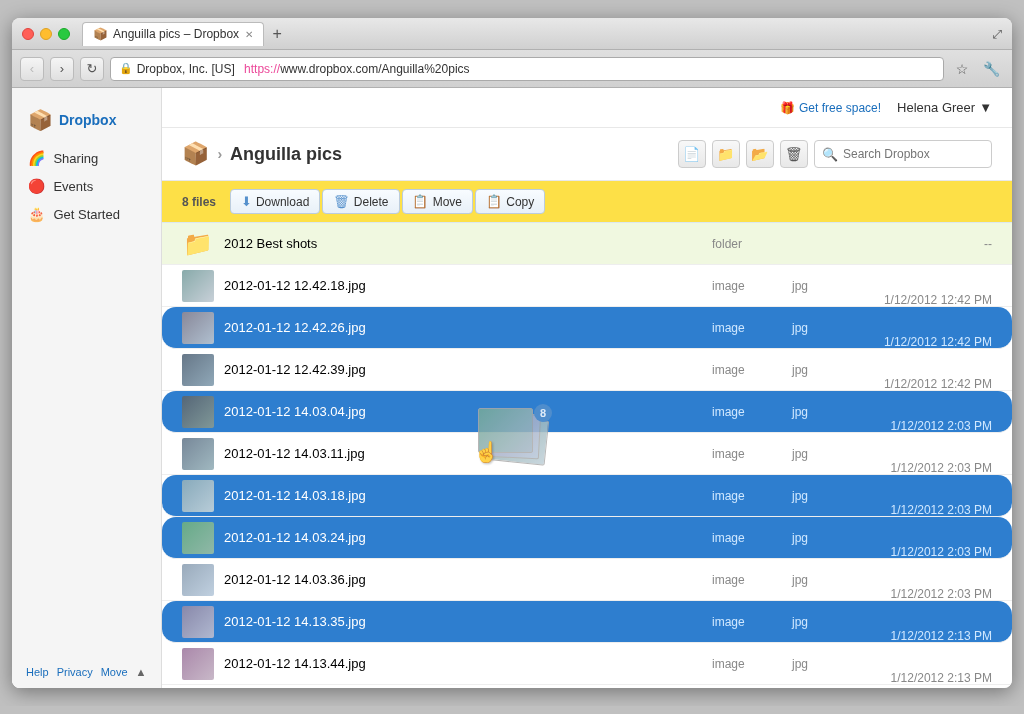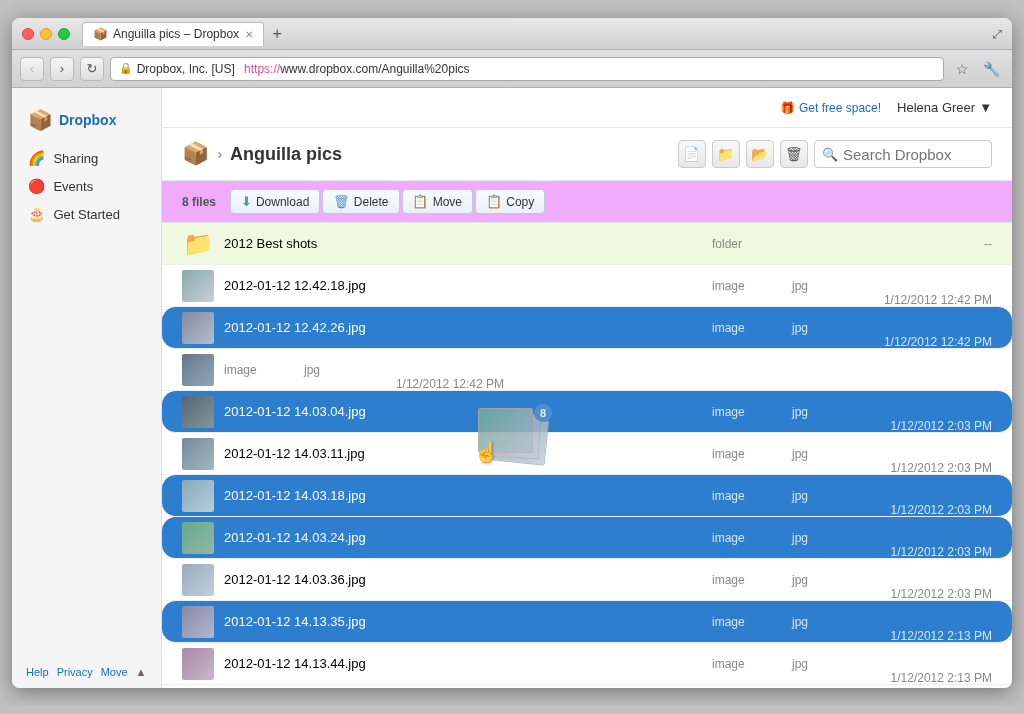--- a/index.html
+++ b/index.html
@@ -175,31 +175,31 @@
       display: flex; align-items: center;
       border: 1px solid #ccc;
       border-radius: 4px;
       padding: 0 8px;
       height: 28px;
       background: #fff;
       gap: 4px;
     }
     .search-box input {
       border: none; outline: none;
-      font-size: 15px; color: #999;
+      font-size: 12px; color: #999;
       width: 140px;
     }
 
     
     .file-toolbar {
       padding: 8px 20px;
       display: flex;
       align-items: center;
       gap: 2px;
-      background: #f0abfc;
+      background: #fde047;
       border-bottom: 1px solid #dce8f0;
     }
     .file-count {
       font-size: 12px; color: #555;
       margin-right: 12px; font-weight: bold;
     }
     .toolbar-btn {
       display: flex; align-items: center; gap: 4px;
       padding: 4px 10px;
       border: 1px solid #bcd;
@@ -442,20 +442,21 @@
             </div>
             <div class="file-row selected">
               <div class="file-thumb thumb-2"></div>
               <div class="file-name">2012-01-12 12.42.26.jpg</div>
               <div class="file-type">image</div>
               <div class="file-ext">jpg</div>
               <div class="file-date">1/12/2012 12:42 PM</div>
             </div>
             <div class="file-row">
               <div class="file-thumb thumb-3"></div>
+              <div class="file-name">2012-01-12 12.42.39.jpg</div>
               <div class="file-type">image</div>
               <div class="file-ext">jpg</div>
               <div class="file-date">1/12/2012 12:42 PM</div>
             </div>
             <div class="file-row selected">
               <div class="file-thumb thumb-4"></div>
               <div class="file-name">2012-01-12 14.03.04.jpg</div>
               <div class="file-type">image</div>
               <div class="file-ext">jpg</div>
               <div class="file-date">1/12/2012 2:03 PM</div>

